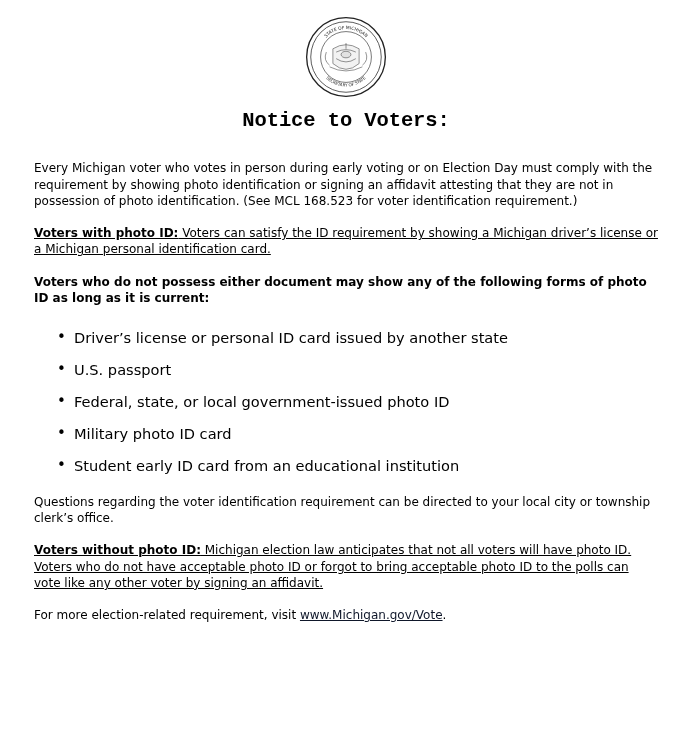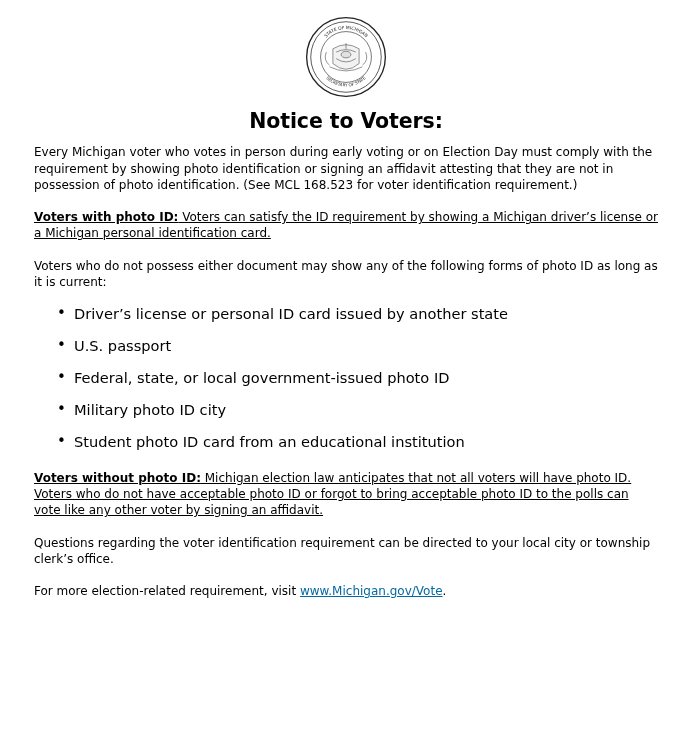--- a/index.html
+++ b/index.html
@@ -27,36 +27,38 @@
     align-items: center;
     margin-top: 4px;
     margin-bottom: 10px;
   }
   .seal {
     width: 82px;
     height: 82px;
   }
   .title-block {
     text-align: center;
-    margin-bottom: 10px;
+    margin-bottom: 26px;
+    font-family: Liberation Mono, monospace;
   }
   .title-line {
     font-size: 20.5px;
     font-weight: bold;
     line-height: 1.28;
     letter-spacing: -0.1px;
   }
   p.body {
     font-size: 12px;
     line-height: 1.36;
     margin: 0 0 16px 0;
     text-align: left;
   }
   p.body.tight {
-    margin-bottom: 14px;
+    margin-bottom: 22px;
+    font-weight: bold;
   }
   .lead {
     font-weight: bold;
   }
   ul.idlist {
     margin: 0 0 18px 0;
     padding-left: 40px;
     list-style: none;
   }
   ul.idlist li {
@@ -70,21 +72,21 @@
     position: absolute;
     left: -17px;
     top: -1px;
     font-size: 15px;
   }
   .gap-before {
     margin-top: 24px;
     text-decoration: underline;
   }
   a.link {
-    color: #0369a1;
+    color: #0f172a;
     text-decoration: underline;
   }
 </style>
 </head>
 <body>
 
 <div class="page">
 
   <div class="seal-wrap">
     <svg class="seal" viewBox="0 0 100 100">
@@ -119,23 +121,23 @@
   <p class="body">Every Michigan voter who votes in person during early voting or on Election Day must comply with the requirement by showing photo identification or signing an affidavit attesting that they are not in possession of photo identification. (See MCL 168.523 for voter identification requirement.)</p>
 
   <p class="body gap-before"><span class="lead">Voters with photo ID:</span><span> Voters can satisfy the ID requirement by showing a Michigan driver’s license or a Michigan personal identification card.</span></p>
 
   <p class="body tight">Voters who do not possess either document may show any of the following forms of photo ID as long as it is current:</p>
 
   <ul class="idlist">
     <li>Driver’s license or personal ID card issued by another state</li>
     <li>U.S. passport</li>
     <li>Federal, state, or local government-issued photo ID</li>
-    <li>Military photo ID city</li>
-    <li>Student photo ID card from an educational institution</li>
+    <li>Military photo ID card</li>
+    <li>Student early ID card from an educational institution</li>
   </ul>
 
+  <p class="body">Questions regarding the voter identification requirement can be directed to your local city or township clerk’s office.</p>
+
   <p class="body gap-before"><span class="lead">Voters without photo ID:</span><span> Michigan election law anticipates that not all voters will have photo ID. Voters who do not have acceptable photo ID or forgot to bring acceptable photo ID to the polls can vote like any other voter by signing an affidavit.</span></p>
-
-  <p class="body">Questions regarding the voter identification requirement can be directed to your local city or township clerk’s office.</p>
 
   <p class="body"><span>For more election-related requirement, visit </span><a class="link" href="#">www.Michigan.gov/Vote</a><span>.</span></p>
 
 </div>
 
 </body></html>

